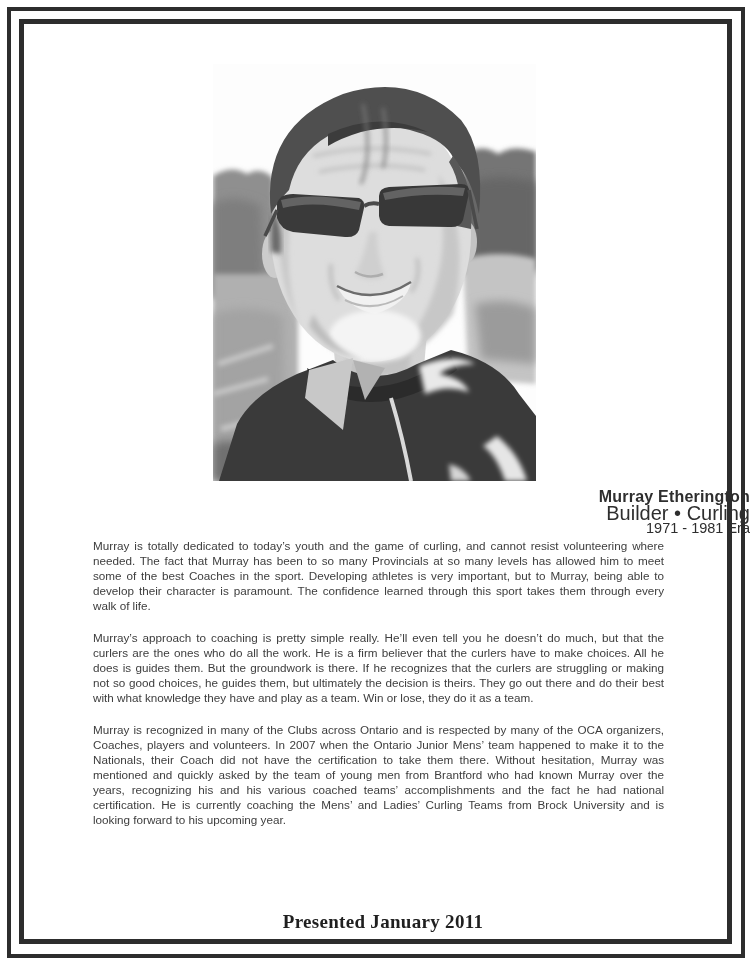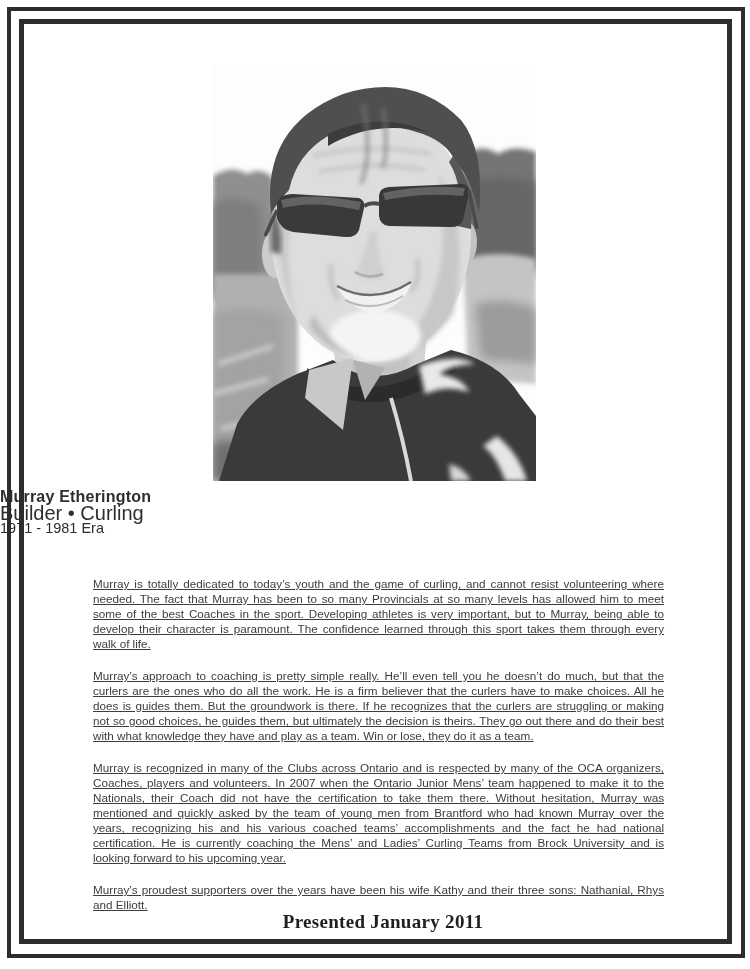--- a/index.html
+++ b/index.html
@@ -13,28 +13,28 @@
   }
   .frame-inner{
     position:absolute;left:19px;top:19px;right:18px;bottom:25px;
     border:5px solid #2d2d2d;pointer-events:none;
   }
   .photo{
     position:absolute;left:213px;top:64px;width:323px;height:417px;
   }
   .photo svg{display:block;width:100%;height:100%;}
   .title-block{
-    position:absolute;left:0;top:489px;width:750px;text-align:left;color:#2e2e2e;
+    position:absolute;left:0;top:489px;width:750px;text-align:right;color:#2e2e2e;
   }
   .title-block .name{font-size:16px;font-weight:bold;line-height:16px;letter-spacing:.2px;}
   .title-block .category{font-size:20px;line-height:15px;margin-top:1px;}
   .title-block .era{font-size:14.5px;line-height:15px;}
   .bio{
-    position:absolute;left:93px;top:576px;width:571px;
-    font-size:11.7px;line-height:15px;text-align:justify;color:#3d3d3d;text-decoration:underline;
+    position:absolute;left:93px;top:538px;width:571px;
+    font-size:11.7px;line-height:15px;text-align:justify;color:#3d3d3d;
   }
   .bio p{margin:0 0 17px 0;}
   .footer{
     position:absolute;left:0;top:911px;width:750px;text-align:center;
     font-family:"Liberation Serif",serif;font-weight:bold;font-size:19px;
     color:#1f1f1f;letter-spacing:.3px;margin-left:8px;
   }
 </style>
 </head>
 <body>
@@ -128,18 +128,17 @@
   <div class="title-block">
     <div class="name">Murray Etherington</div>
     <div class="category">Builder • Curling</div>
     <div class="era">1971 - 1981 Era</div>
   </div>
 
   <div class="bio">
     <p>Murray is totally dedicated to today’s youth and the game of curling, and cannot resist volunteering where needed.  The fact that Murray has been to so many Provincials at so many levels has allowed him to meet some of the best Coaches in the sport.  Developing athletes is very important, but to Murray, being able to develop their character is paramount.  The confidence learned through this sport takes them through every walk of life.</p>
     <p>Murray’s approach to coaching is pretty simple really.  He’ll even tell you he doesn’t do much, but that the curlers are the ones who do all the work.  He is a firm believer that the curlers have to make choices.  All he does is guides them.  But the groundwork is there.  If he recognizes that the curlers are struggling or making not so good choices, he guides them, but ultimately the decision is theirs.  They go out there and do their best with what knowledge they have and play as a team.  Win or lose, they do it as a team.</p>
     <p>Murray is recognized in many of the Clubs across Ontario and is respected by many of the OCA organizers, Coaches, players and volunteers.  In 2007 when the Ontario Junior Mens’ team happened to make it to the Nationals, their Coach did not have the certification to take them there.  Without hesitation, Murray was mentioned and quickly asked by the team of young men from Brantford who had known Murray over the years, recognizing his and his various coached teams’ accomplishments and the fact he had national certification.  He is currently coaching the Mens’ and Ladies’ Curling Teams from Brock University and is looking forward to his upcoming year.</p>
-    <p>Murray’s proudest supporters over the years have been his wife Kathy and their three sons: Nathanial, Rhys and Elliott.</p>
   </div>
 
   <div class="footer">Presented January 2011</div>
 
 </div>
 
 </body></html>

